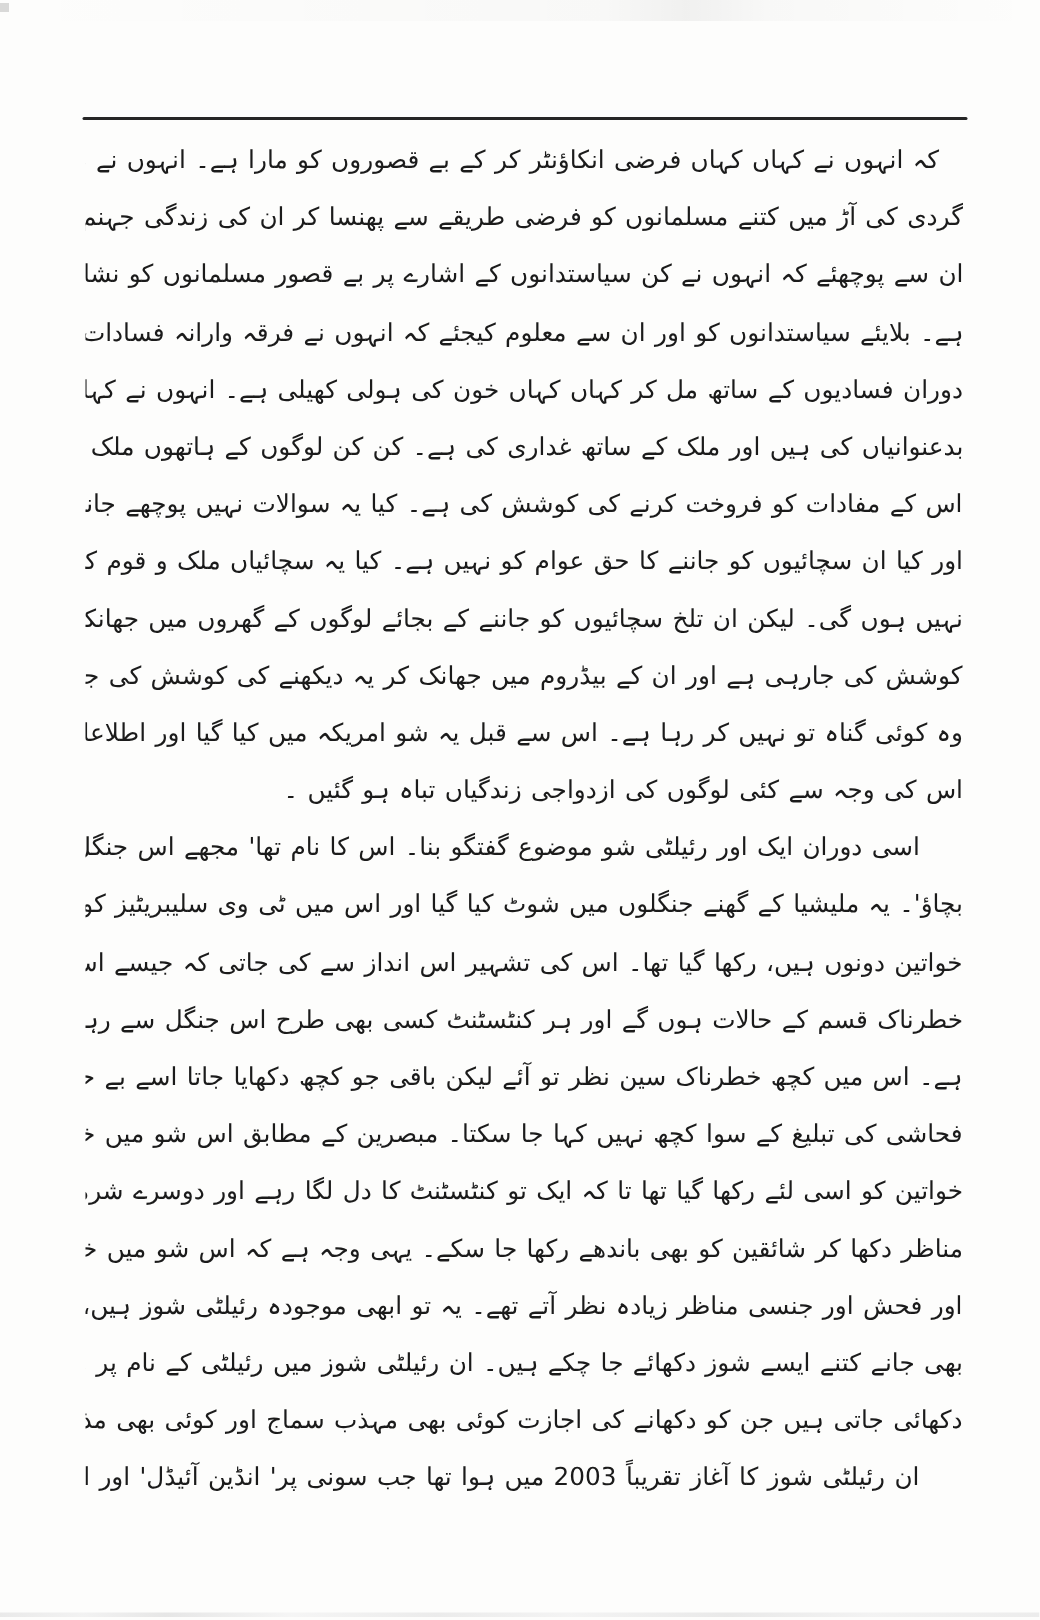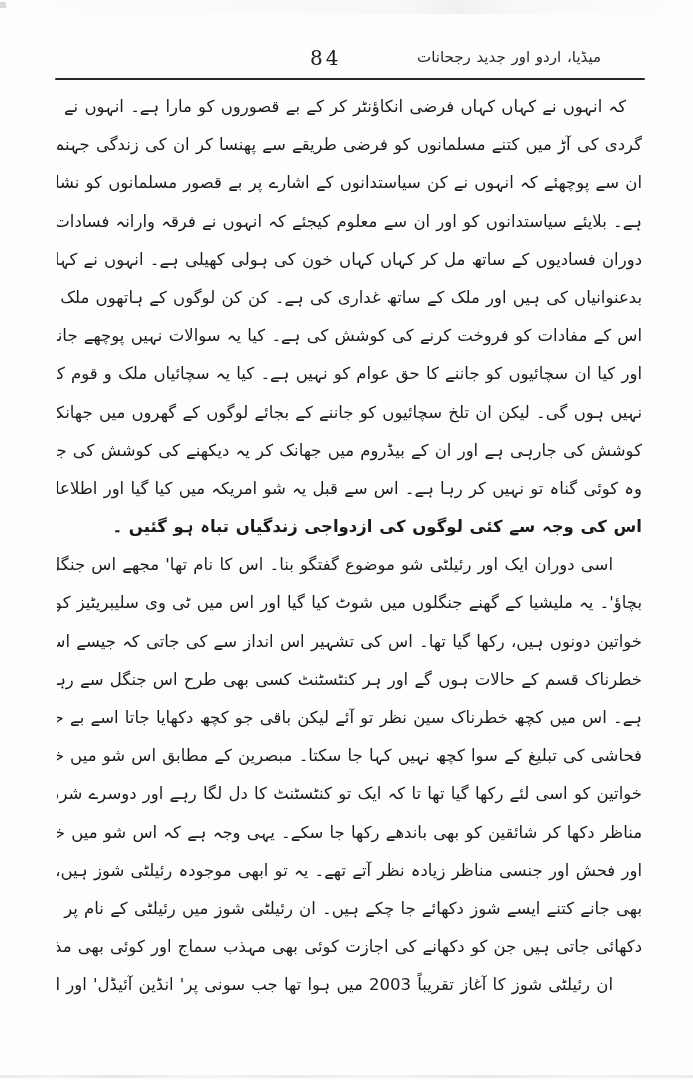--- a/index.html
+++ b/index.html
@@ -33,21 +33,21 @@
     direction:rtl;color:#1b1b1b;
   }
   .line{
     height:38.2px;line-height:38.2px;overflow:hidden;
     font-size:16.5px;
     text-align:justify;text-align-last:justify;
     word-spacing:1px;white-space:nowrap;
   }
   .line.indent-sm{padding-right:16px;}
   .line.indent{padding-right:29px;}
-  .line.para-end{text-align:right;text-align-last:right;font-weight:bold;}
+  .line.para-end{text-align:right;text-align-last:right;}
   .line.no-justify{text-align:right;text-align-last:right;}
 
   
   .artifact-bottom{
     position:absolute;left:0;right:0;bottom:2px;height:3px;
     background:linear-gradient(90deg,
       #e6e6e6 0%,#f0f0f0 8%,#e2e2e2 16%,#f4f4f4 28%,
       #e8e8e8 42%,#f2f2f2 55%,#e5e5e5 70%,#f1f1f1 84%,#e9e9e9 100%);
     opacity:.85;
   }
@@ -63,24 +63,20 @@
   }
 </style>
 </head>
 <body>
 
 <div class="page">
 
   <div class="artifact-top"></div>
   <div class="artifact-speck"></div>
 
-  <div class="header">
-    <span class="page-number">84</span>
-    <span class="running-title">میڈیا، اردو اور جدید رجحانات</span>
-  </div>
   <div class="header-rule"></div>
 
   <div class="body-text">
     <div class="line indent-sm">کہ انہوں نے کہاں کہاں فرضی انکاؤنٹر کر کے بے قصوروں کو مارا ہے۔ انہوں نے دہشت</div>
     <div class="line">گردی کی آڑ میں کتنے مسلمانوں کو فرضی طریقے سے پھنسا کر ان کی زندگی جہنم بنائی ہے۔</div>
     <div class="line">ان سے پوچھئے کہ انہوں نے کن سیاستدانوں کے اشارے پر بے قصور مسلمانوں کو نشانہ بنایا</div>
     <div class="line">ہے۔ بلایئے سیاستدانوں کو اور ان سے معلوم کیجئے کہ انہوں نے فرقہ وارانہ فسادات کے</div>
     <div class="line">دوران فسادیوں کے ساتھ مل کر کہاں کہاں خون کی ہولی کھیلی ہے۔ انہوں نے کہاں کہاں</div>
     <div class="line">بدعنوانیاں کی ہیں اور ملک کے ساتھ غداری کی ہے۔ کن کن لوگوں کے ہاتھوں ملک کو اور</div>
     <div class="line">اس کے مفادات کو فروخت کرنے کی کوشش کی ہے۔ کیا یہ سوالات نہیں پوچھے جانے چاہئیں</div>

